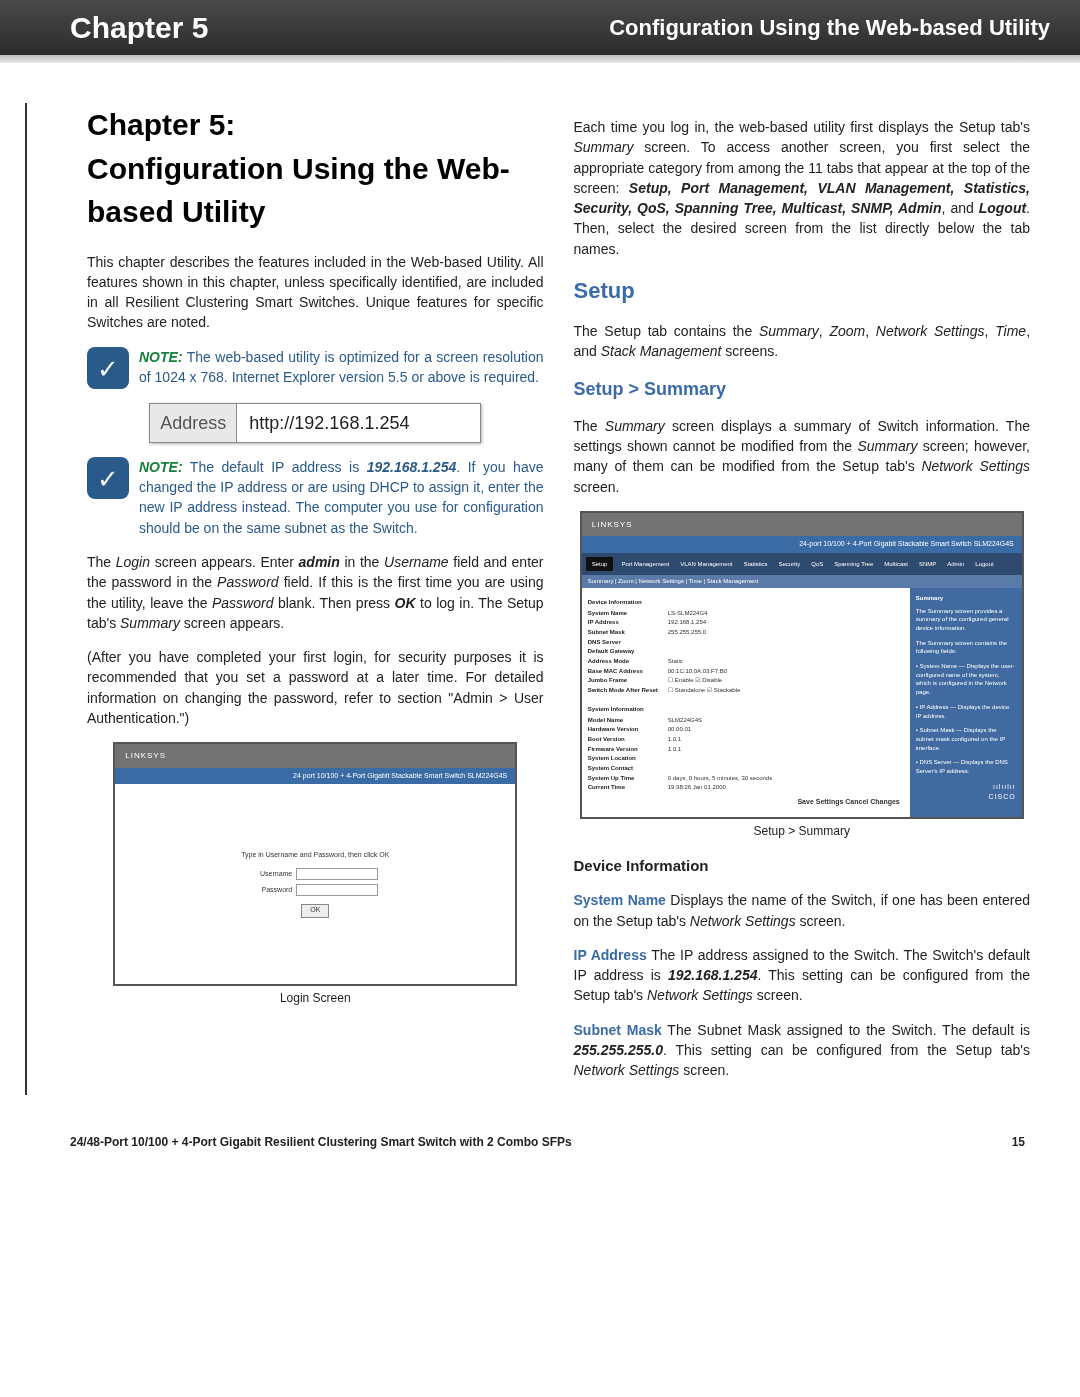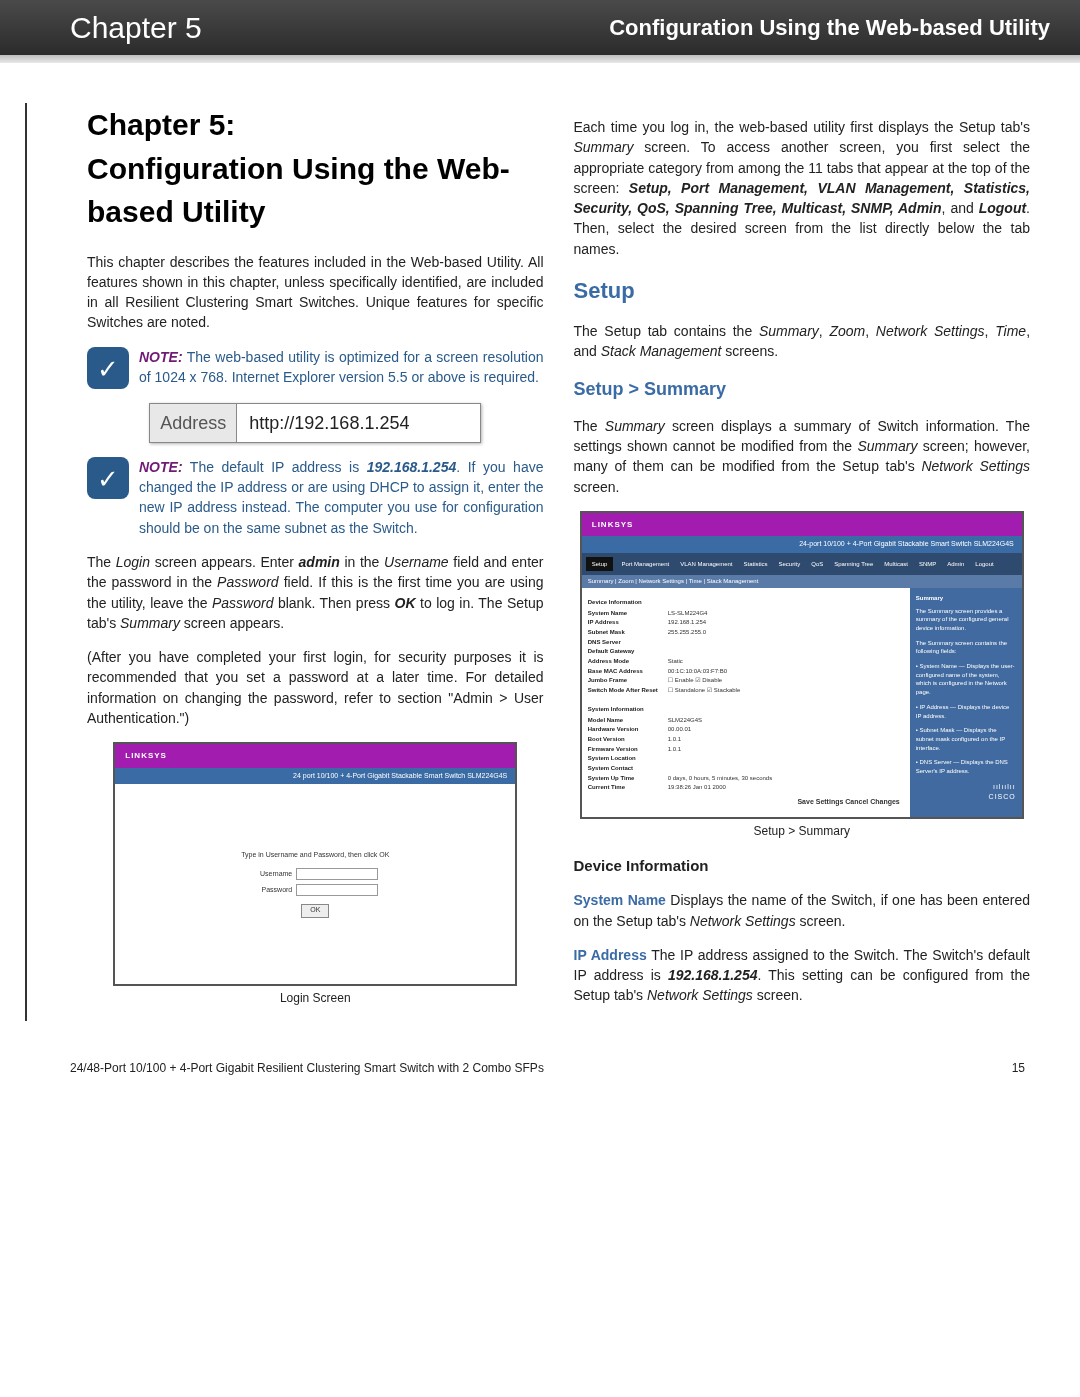--- a/index.html
+++ b/index.html
@@ -18,21 +18,21 @@
     height: 55px;
     background: linear-gradient(#4a4a4a, #2b2b2b);
     color: #fff;
     display: flex;
     align-items: center;
     justify-content: space-between;
     padding: 0 30px 0 70px;
   }
   .topbar .chapter {
     font-size: 30px;
-    font-weight: normal;
+    font-weight: bold;
   }
   .topbar .subtitle {
     font-size: 22px;
     font-weight: bold;
   }
   .gradbar {
     height: 8px;
     background: linear-gradient(#bcbcbc, #e9e9e9);
   }
   .content {
@@ -75,21 +75,21 @@
     position: relative;
   }
   .note-icon::after {
     content: "✓";
     color: #fff;
     font-size: 26px;
     position: absolute;
     top: 4px; left: 10px;
   }
   .note-text { color: #2a5a8a; font-size: 14px; text-align: justify; }
-  .note-text b.note-label { color: #701a75; }
+  .note-text b.note-label { color: #15803d; }
   b, strong { font-weight: bold; font-style: italic; }
   em, i { font-style: italic; }
   .addrbox {
     width: 330px;
     margin: 10px auto 4px auto;
     border: 1px solid #888;
     display: flex;
     box-shadow: 1px 1px 3px rgba(0,0,0,0.3);
   }
   .addrbox .lbl {
@@ -114,24 +114,24 @@
   }
   .screenshot {
     border: 2px solid #555;
     width: 400px;
     margin: 10px auto 4px auto;
     font-size: 8px;
     color: #333;
     background: #fff;
   }
   .screenshot .brand {
-    background: #a21caf;
+    background: #737373;
     color: #fff;
     padding: 6px 10px;
-    font-weight: bold;
+    font-weight: normal;
     letter-spacing: 1px;
   }
   .screenshot .banner {
     background: #3a6ba5;
     color: #fff;
     text-align: right;
     padding: 3px 8px;
     font-size: 7px;
   }
   .login-body {
@@ -160,21 +160,21 @@
   .save-row { text-align: right; font-size: 7px; font-weight: bold; padding: 4px; }
   h2.h2 { color: #3a6ba5; font-size: 22px; font-weight: bold; margin: 16px 0 8px 0;}
   h3.h3 { color: #3a6ba5; font-size: 18px; font-weight: bold; margin: 14px 0 6px 0;}
   h4.h4 { color: #222; font-size: 15px; font-weight: bold; margin: 12px 0 4px 0;}
   .term { color: #3a6ba5; font-weight: bold; }
   .footer {
     display: flex;
     justify-content: space-between;
     padding: 30px 55px 30px 70px;
     font-size: 12px;
-    font-weight: normal;
+    font-weight: bold;
   }
   .side-item { margin-bottom: 6px; font-size: 6px; }
   .cisco { text-align: right; font-size: 7px; letter-spacing: 1px; margin-top: 6px; }
 </style>
 </head>
 <body>
 
 <div class="page">
 
   <div class="topbar">
@@ -369,20 +369,23 @@
 
 
         <h4 class="h4">Device Information</h4>
 
         <p class="just">
           <span class="term">System Name</span><span>  Displays the name of the Switch, if one has been entered on the Setup tab's </span><i>Network Settings</i><span> screen.</span>
         </p>
         <p class="just">
           <span class="term">IP Address</span><span>  The IP address assigned to the Switch. The Switch's default IP address is </span><b>192.168.1.254</b><span>. This setting can be configured from the Setup tab's </span><i>Network Settings</i><span> screen.</span>
         </p>
+        <p class="just">
+          <span class="term">Subnet Mask</span><span>  The Subnet Mask assigned to the Switch. The default is </span><b>255.255.255.0</b><span>. This setting can be configured from the Setup tab's </span><i>Network Settings</i><span> screen.</span>
+        </p>
       </div>
 
     </div>
   </div>
 
   <div class="footer">
     <div>24/48-Port 10/100 + 4-Port Gigabit Resilient Clustering Smart Switch with 2 Combo SFPs</div>
     <div>15</div>
   </div>
 </div>

